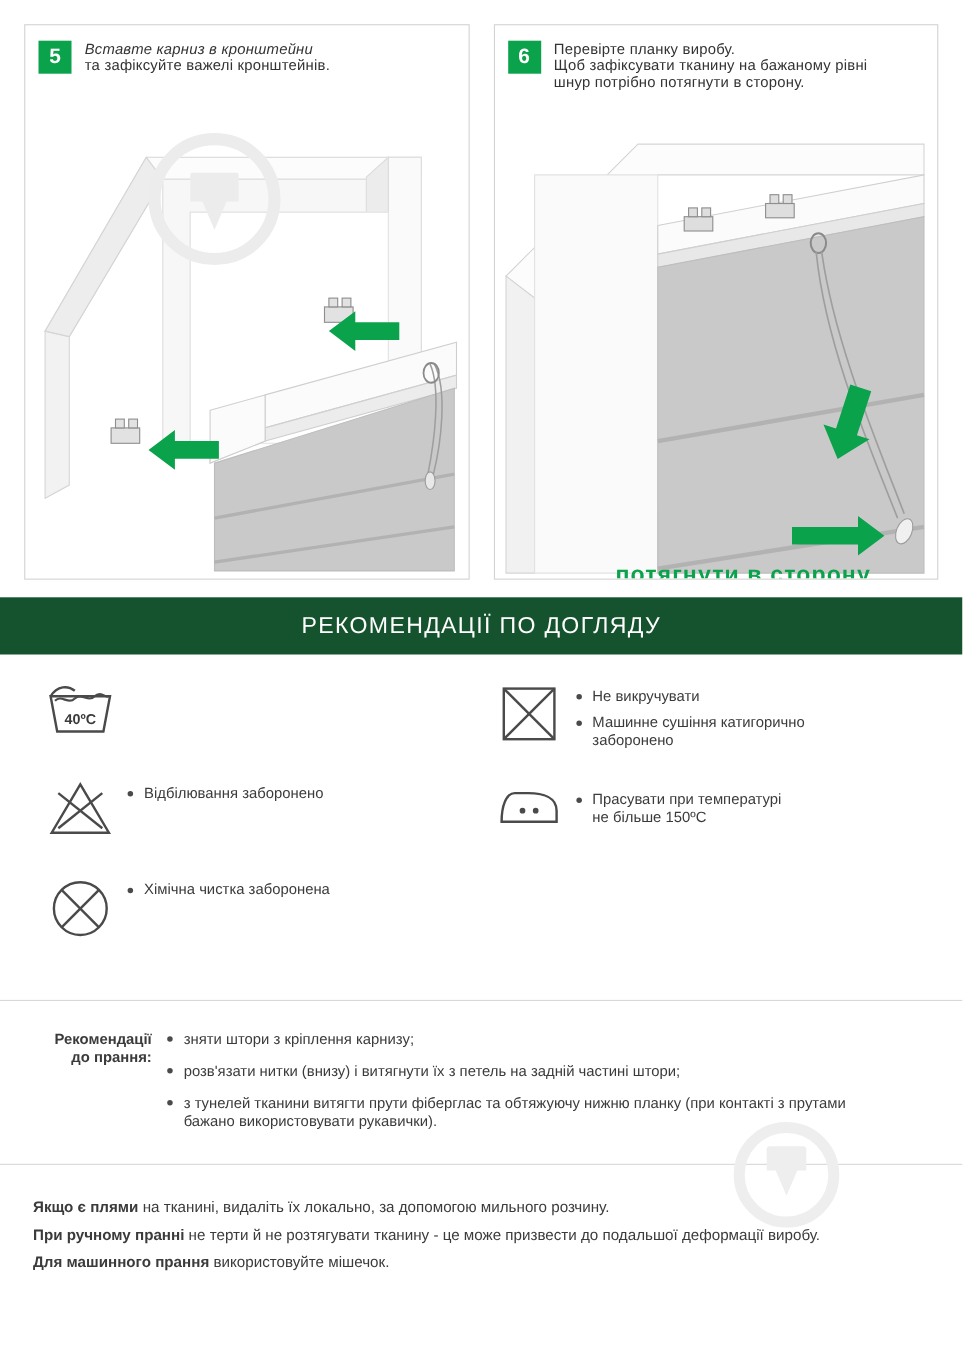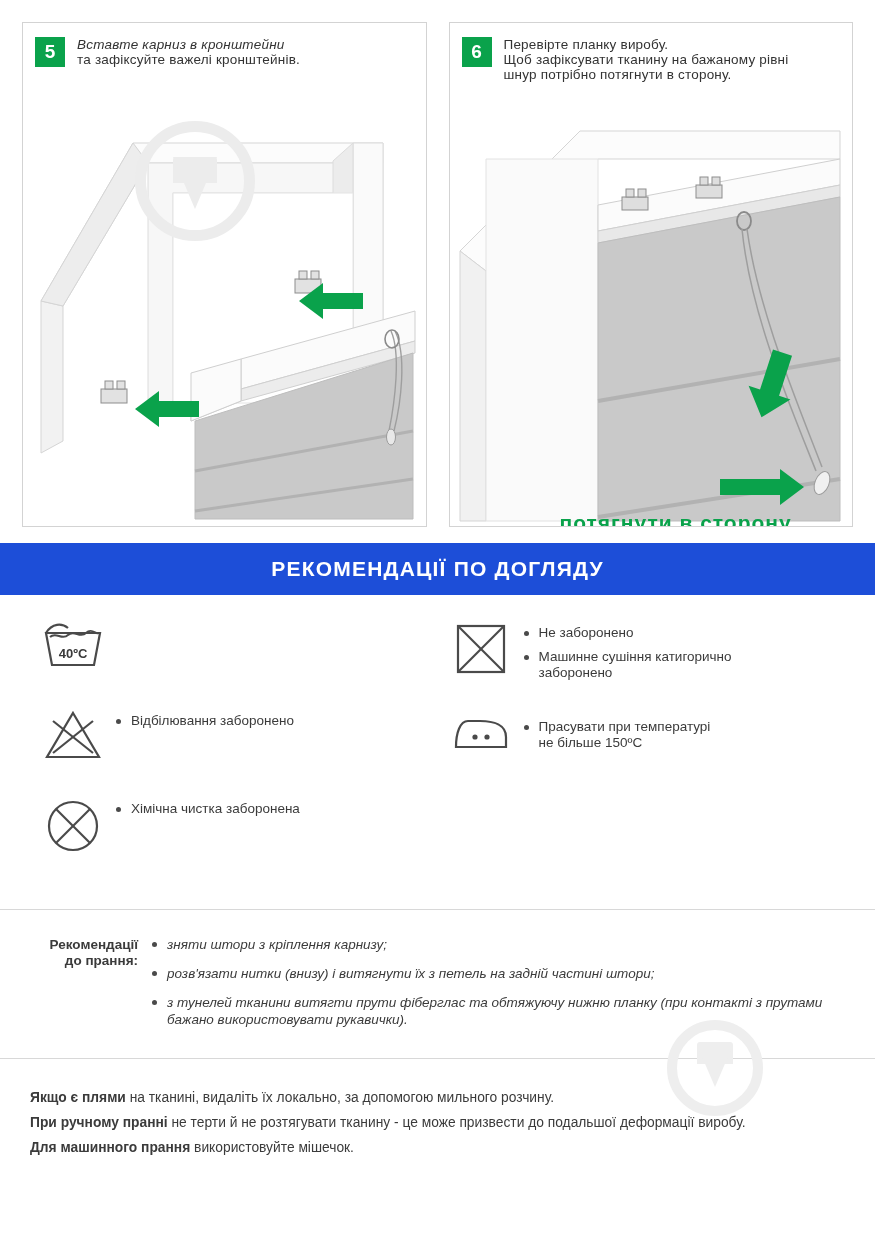--- a/index.html
+++ b/index.html
@@ -93,25 +93,25 @@
     font-weight: bold;
     font-size: 21px;
     letter-spacing: 1px;
     white-space: nowrap;
   }
 
   
   .care-banner {
     margin-top: 16px;
     height: 52px;
-    background: #1d4ed8;
+    background: #14532d;
     color: #fff;
     display: flex; align-items: center; justify-content: center;
     font-size: 21px;
-    font-weight: bold;
+    font-weight: normal;
     letter-spacing: 1.2px;
   }
 
   
   .care-grid {
     display: flex;
     padding: 26px 30px 10px 30px;
   }
   .care-col { width: 50%; }
   .care-row {
@@ -164,21 +164,20 @@
     padding-top: 1px;
   }
   .wash-list { padding-left: 14px; flex: 1; }
   .wash-item {
     display: flex;
     align-items: flex-start;
     font-size: 13.5px;
     line-height: 17px;
     margin-bottom: 12px;
     color: #3b3b3b;
-    font-style: italic;
   }
 
   
   .footer-wrap { position: relative; margin-top: 18px; }
   .footer-hr { height: 1px; background: #d8d8d8; }
   .foot-watermark {
     position: absolute;
     right: 112px; top: -38px;
     width: 96px; height: 96px;
     border: 10px solid #eeeeee;
@@ -382,21 +381,21 @@
       <div class="care-ico">
         <svg width="56" height="56" viewBox="0 0 56 56">
           <rect x="5" y="5" width="46" height="46" fill="none" stroke="#4a4a4a" stroke-width="2.2"></rect>
           <line x1="5" y1="5" x2="51" y2="51" stroke="#4a4a4a" stroke-width="2.2"></line>
           <line x1="51" y1="5" x2="5" y2="51" stroke="#4a4a4a" stroke-width="2.2"></line>
         </svg>
       </div>
       <div class="care-items">
         <div class="care-item">
           <span class="bullet"></span>
-          <span>Не заборонено</span>
+          <span>Не викручувати</span>
         </div>
         <div class="care-item">
           <span class="bullet"></span>
           <span>
             <span>Машинне сушіння катигорично</span><br>
             <span>заборонено</span>
           </span>
         </div>
       </div>
     </div>

